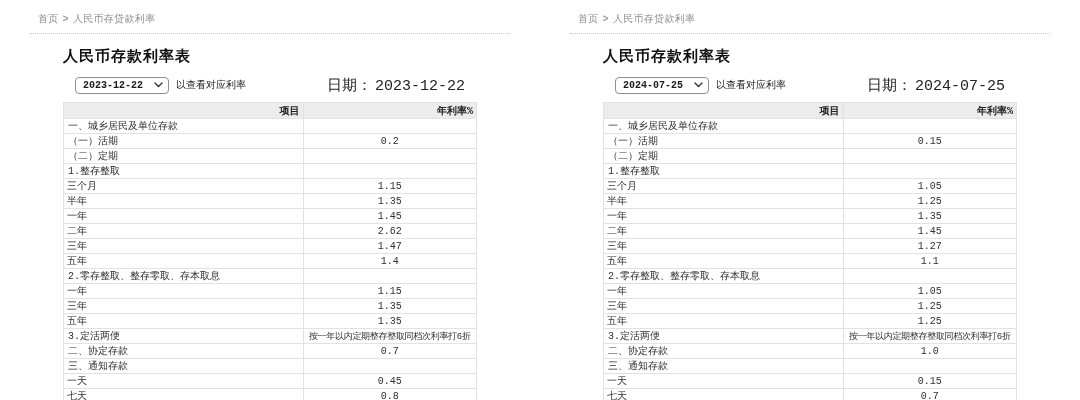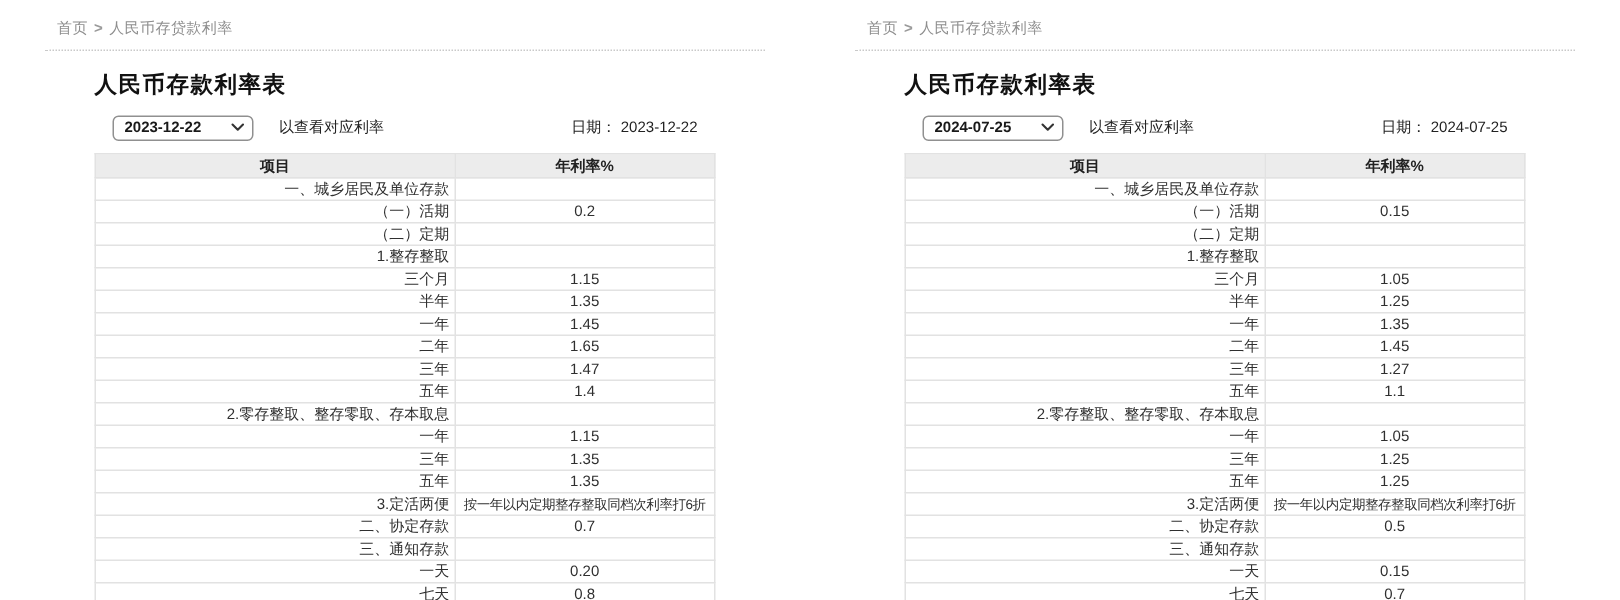--- a/index.html
+++ b/index.html
@@ -3,21 +3,21 @@
 <meta charset="utf-8">
 <style>
   * { box-sizing: border-box; }
   html, body { margin: 0; padding: 0; }
   body {
     width: 1080px; height: 400px; overflow: hidden;
     background: #ffffff;
     font-family: "Liberation Sans", "DejaVu Sans", sans-serif;
     display: flex;
   }
-  .panel { width: 540px; padding: 8px 30px 0 30px; }
+  .panel { width: 540px; padding: 8px 30px 0 30px; font-family: Liberation Mono, monospace; }
   .breadcrumb {
     font-size: 10px; color: #8e8e8e;
     padding: 4px 2px 7px 8px;
     border-bottom: 1px dotted #c9c9c9;
     letter-spacing: 0.3px;
     white-space: nowrap;
   }
   .breadcrumb .sep { margin: 0 4px; font-weight: bold; color: #9a9a9a; }
   .breadcrumb .home { color: #8e8e8e; text-decoration: none; cursor: pointer; }
   .sheet { width: 414px; margin: 0 auto; }
@@ -26,39 +26,39 @@
     margin: 13px 0 0 0; letter-spacing: 1px;
   }
   .controls { display: flex; align-items: center; margin-top: 10px; height: 18px; padding-left: 12px; }
   .date-select {
     display: inline-flex; align-items: center; justify-content: space-between;
     width: 94px; height: 17px; padding: 0 5px 0 7px;
     border: 1px solid #909090; border-radius: 4px; background: #ffffff;
     font-size: 10px; font-weight: bold; color: #1a1a1a; cursor: pointer;
   }
   .chev { display: inline-block; margin-left: 4px; line-height: 0; }
-  .hint { font-size: 10px; color: #222; margin-left: 17px; }
-  .date-line { margin-left: auto; padding-right: 12px; font-size: 10px; color: #222; }
+  .hint { font-size: 10px; color: #222; margin-left: 7px; }
+  .date-line { margin-left: auto; padding-right: 12px; font-size: 15px; color: #222; }
   .date-line .lab { margin-right: 3px; }
   table {
     width: 100%; border-collapse: collapse; table-layout: fixed; margin-top: 8px;
   }
   col.c1 { width: 58%; }
   col.c2 { width: 42%; }
   th, td { border: 1px solid #e2e2e2; }
   th {
     background: #ececec; font-size: 10px; font-weight: bold; color: #222;
-    height: 16px; padding: 0 3px; text-align: center;
+    height: 16px; padding: 0 3px; text-align: right;
   }
   td {
     font-size: 10px; color: #2f2f2f; height: 13.5px; padding: 0 3px;
     white-space: nowrap; overflow: hidden;
   }
-  td.item.left { text-align: right; padding-left: 4px; }
-  td.item.center { text-align: right; }
+  td.item.left { text-align: left; padding-left: 4px; }
+  td.item.center { text-align: left; }
   td.rate { text-align: center; }
   td.rate.note { font-size: 9px; letter-spacing: -0.3px; }
 </style>
 </head>
 <body>
 
 <div class="panel">
   <div class="breadcrumb">
     <span class="home">首页</span><span class="sep">&gt;</span><span>人民币存贷款利率</span>
   </div>
@@ -113,21 +113,21 @@
           <tr>
             <td class="item center">半年</td>
             <td class="rate">1.35</td>
           </tr>
           <tr>
             <td class="item center">一年</td>
             <td class="rate">1.45</td>
           </tr>
           <tr>
             <td class="item center">二年</td>
-            <td class="rate">1.65</td>
+            <td class="rate">2.62</td>
           </tr>
           <tr>
             <td class="item center">三年</td>
             <td class="rate">1.47</td>
           </tr>
           <tr>
             <td class="item center">五年</td>
             <td class="rate">1.4</td>
           </tr>
           <tr>
@@ -153,21 +153,21 @@
           <tr>
             <td class="item left">二、协定存款</td>
             <td class="rate">0.7</td>
           </tr>
           <tr>
             <td class="item left">三、通知存款</td>
             <td class="rate"></td>
           </tr>
           <tr>
             <td class="item center">一天</td>
-            <td class="rate">0.20</td>
+            <td class="rate">0.45</td>
           </tr>
           <tr>
             <td class="item center">七天</td>
             <td class="rate">0.8</td>
           </tr>
         </tbody>
     </table>
   </div>
 </div>
 
@@ -258,21 +258,21 @@
           <tr>
             <td class="item center">五年</td>
             <td class="rate">1.25</td>
           </tr>
           <tr>
             <td class="item left">3.定活两便</td>
             <td class="rate note">按一年以内定期整存整取同档次利率打6折</td>
           </tr>
           <tr>
             <td class="item left">二、协定存款</td>
-            <td class="rate">0.5</td>
+            <td class="rate">1.0</td>
           </tr>
           <tr>
             <td class="item left">三、通知存款</td>
             <td class="rate"></td>
           </tr>
           <tr>
             <td class="item center">一天</td>
             <td class="rate">0.15</td>
           </tr>
           <tr>

